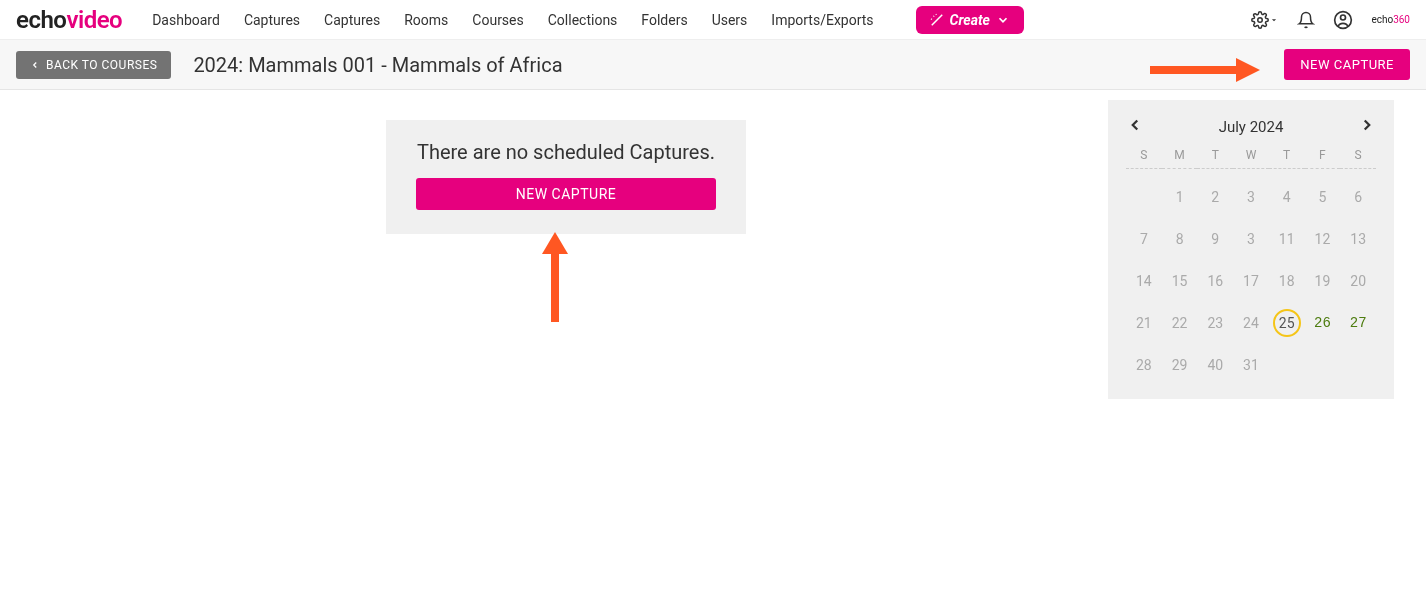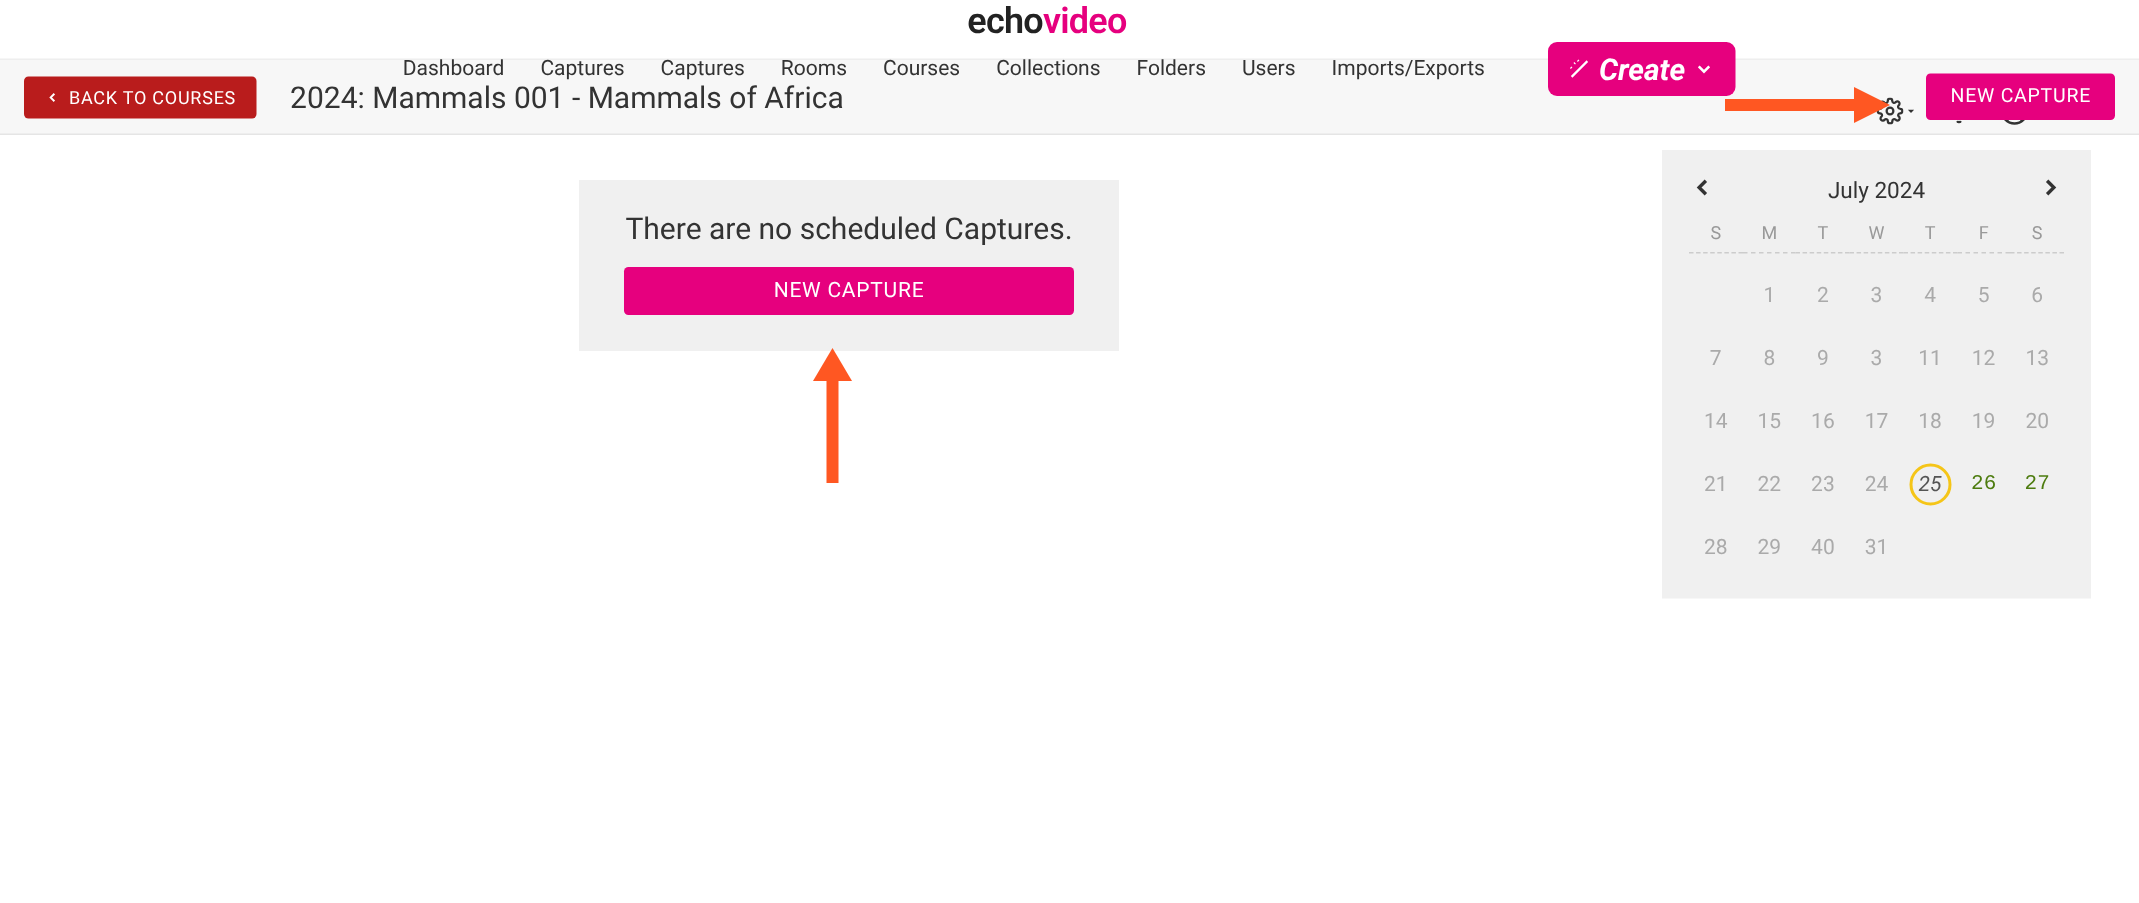--- a/index.html
+++ b/index.html
@@ -12,21 +12,20 @@
     color: #333;
   }
 
   
   .topbar {
     display: flex;
     align-items: center;
     height: 40px;
     padding: 0 16px;
     border-bottom: 1px solid #eee;
-    flex-direction: column;
   }
   .logo {
     display: flex;
     align-items: baseline;
     font-size: 24px;
     font-weight: 600;
     margin-right: 30px;
     letter-spacing: -0.5px;
   }
   .logo .echo { color: #222; }
@@ -38,21 +37,21 @@
     cursor: pointer;
   }
   .create-btn {
     display: flex;
     align-items: center;
     gap: 6px;
     background: #e6007e;
     color: #fff;
     font-weight: 700;
     font-style: italic;
-    font-size: 20px;
+    font-size: 14px;
     padding: 6px 14px;
     border-radius: 6px;
     margin-left: 18px;
     cursor: pointer;
   }
   .create-btn svg { width: 14px; height: 14px; }
   .topbar-right {
     margin-left: auto;
     display: flex;
     align-items: center;
@@ -72,21 +71,21 @@
     align-items: center;
     height: 50px;
     padding: 0 16px;
     background: #f7f7f7;
     border-bottom: 1px solid #e5e5e5;
   }
   .back-btn {
     display: flex;
     align-items: center;
     gap: 6px;
-    background: #b91c1c;
+    background: #737373;
     color: #fff;
     font-size: 12px;
     letter-spacing: 0.5px;
     padding: 7px 14px;
     border-radius: 3px;
     cursor: pointer;
   }
   .course-title {
     margin-left: 22px;
     font-size: 20px;
@@ -188,21 +187,20 @@
     line-height: 28px;
     margin: 0 auto;
     border-radius: 50%;
     cursor: pointer;
   }
   .cal-day.strong { color:#4d7c0f;font-family:Liberation Mono, monospace; }
   .cal-day.today {
     border: 2px solid #f5c518;
     color: #555;
     line-height: 24px;
-    font-style: italic;
   }
   .cal-day.empty { visibility: hidden; }
 </style>
 </head>
 <body>
 
 <div class="topbar">
   <div class="logo">
     <span class="echo">echo</span>
       <span class="video">video</span>

